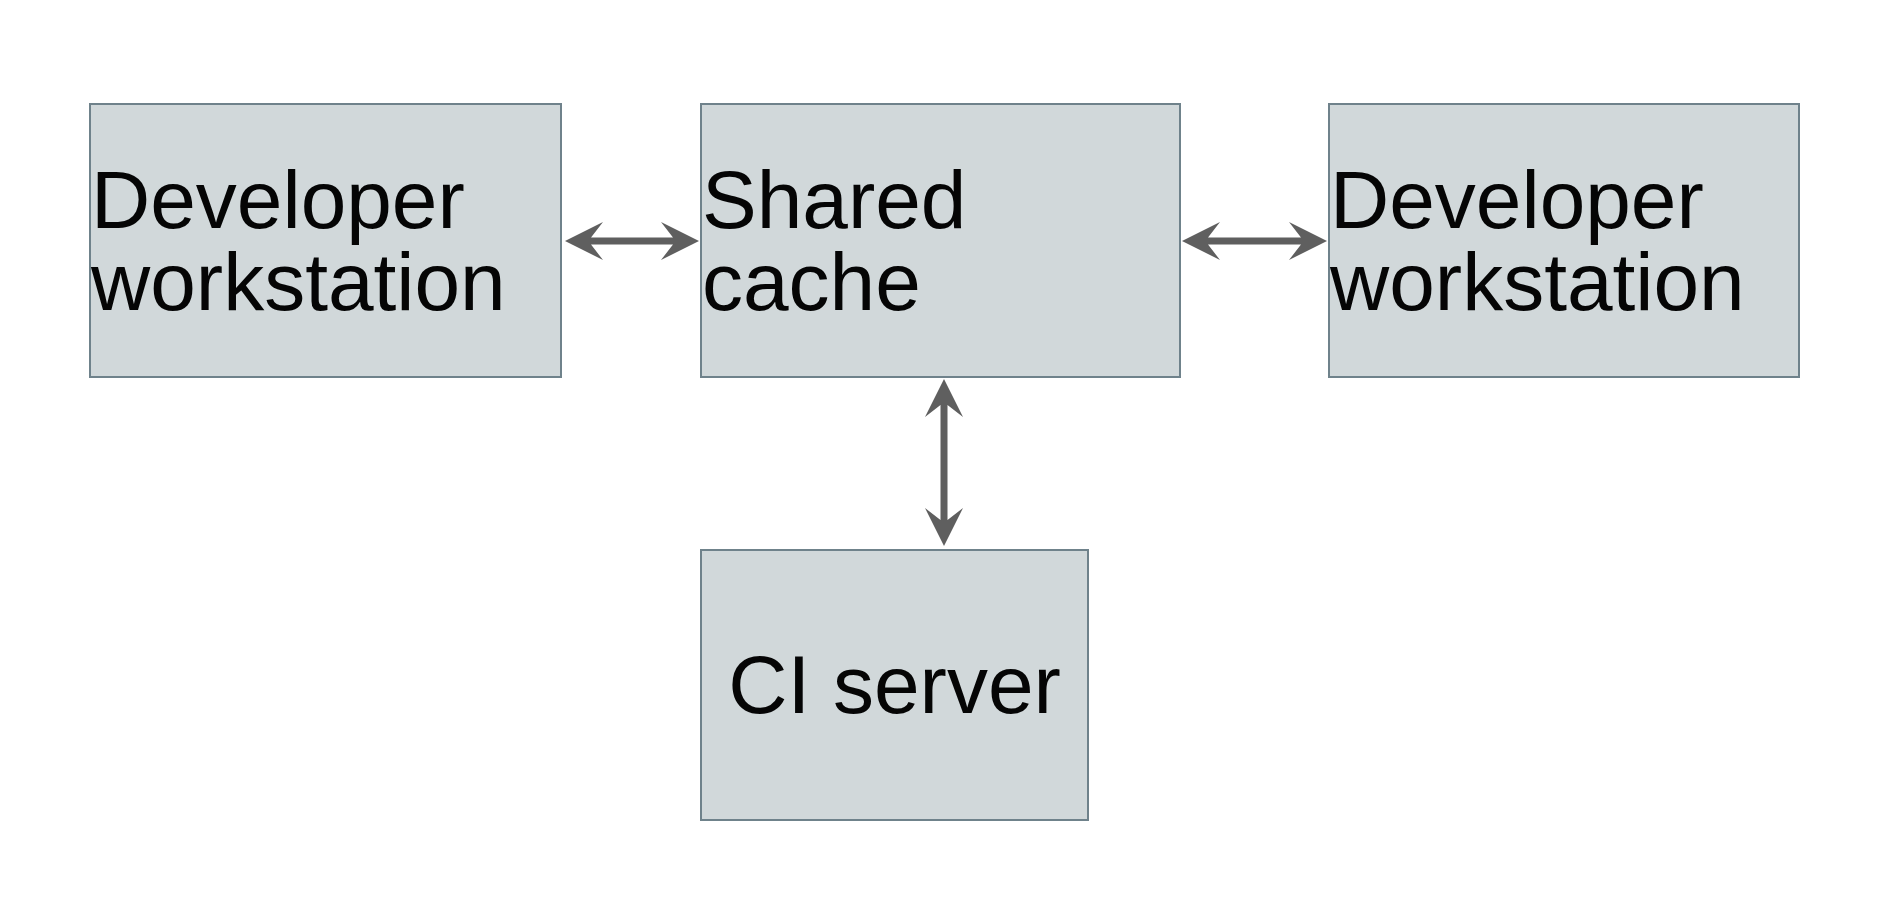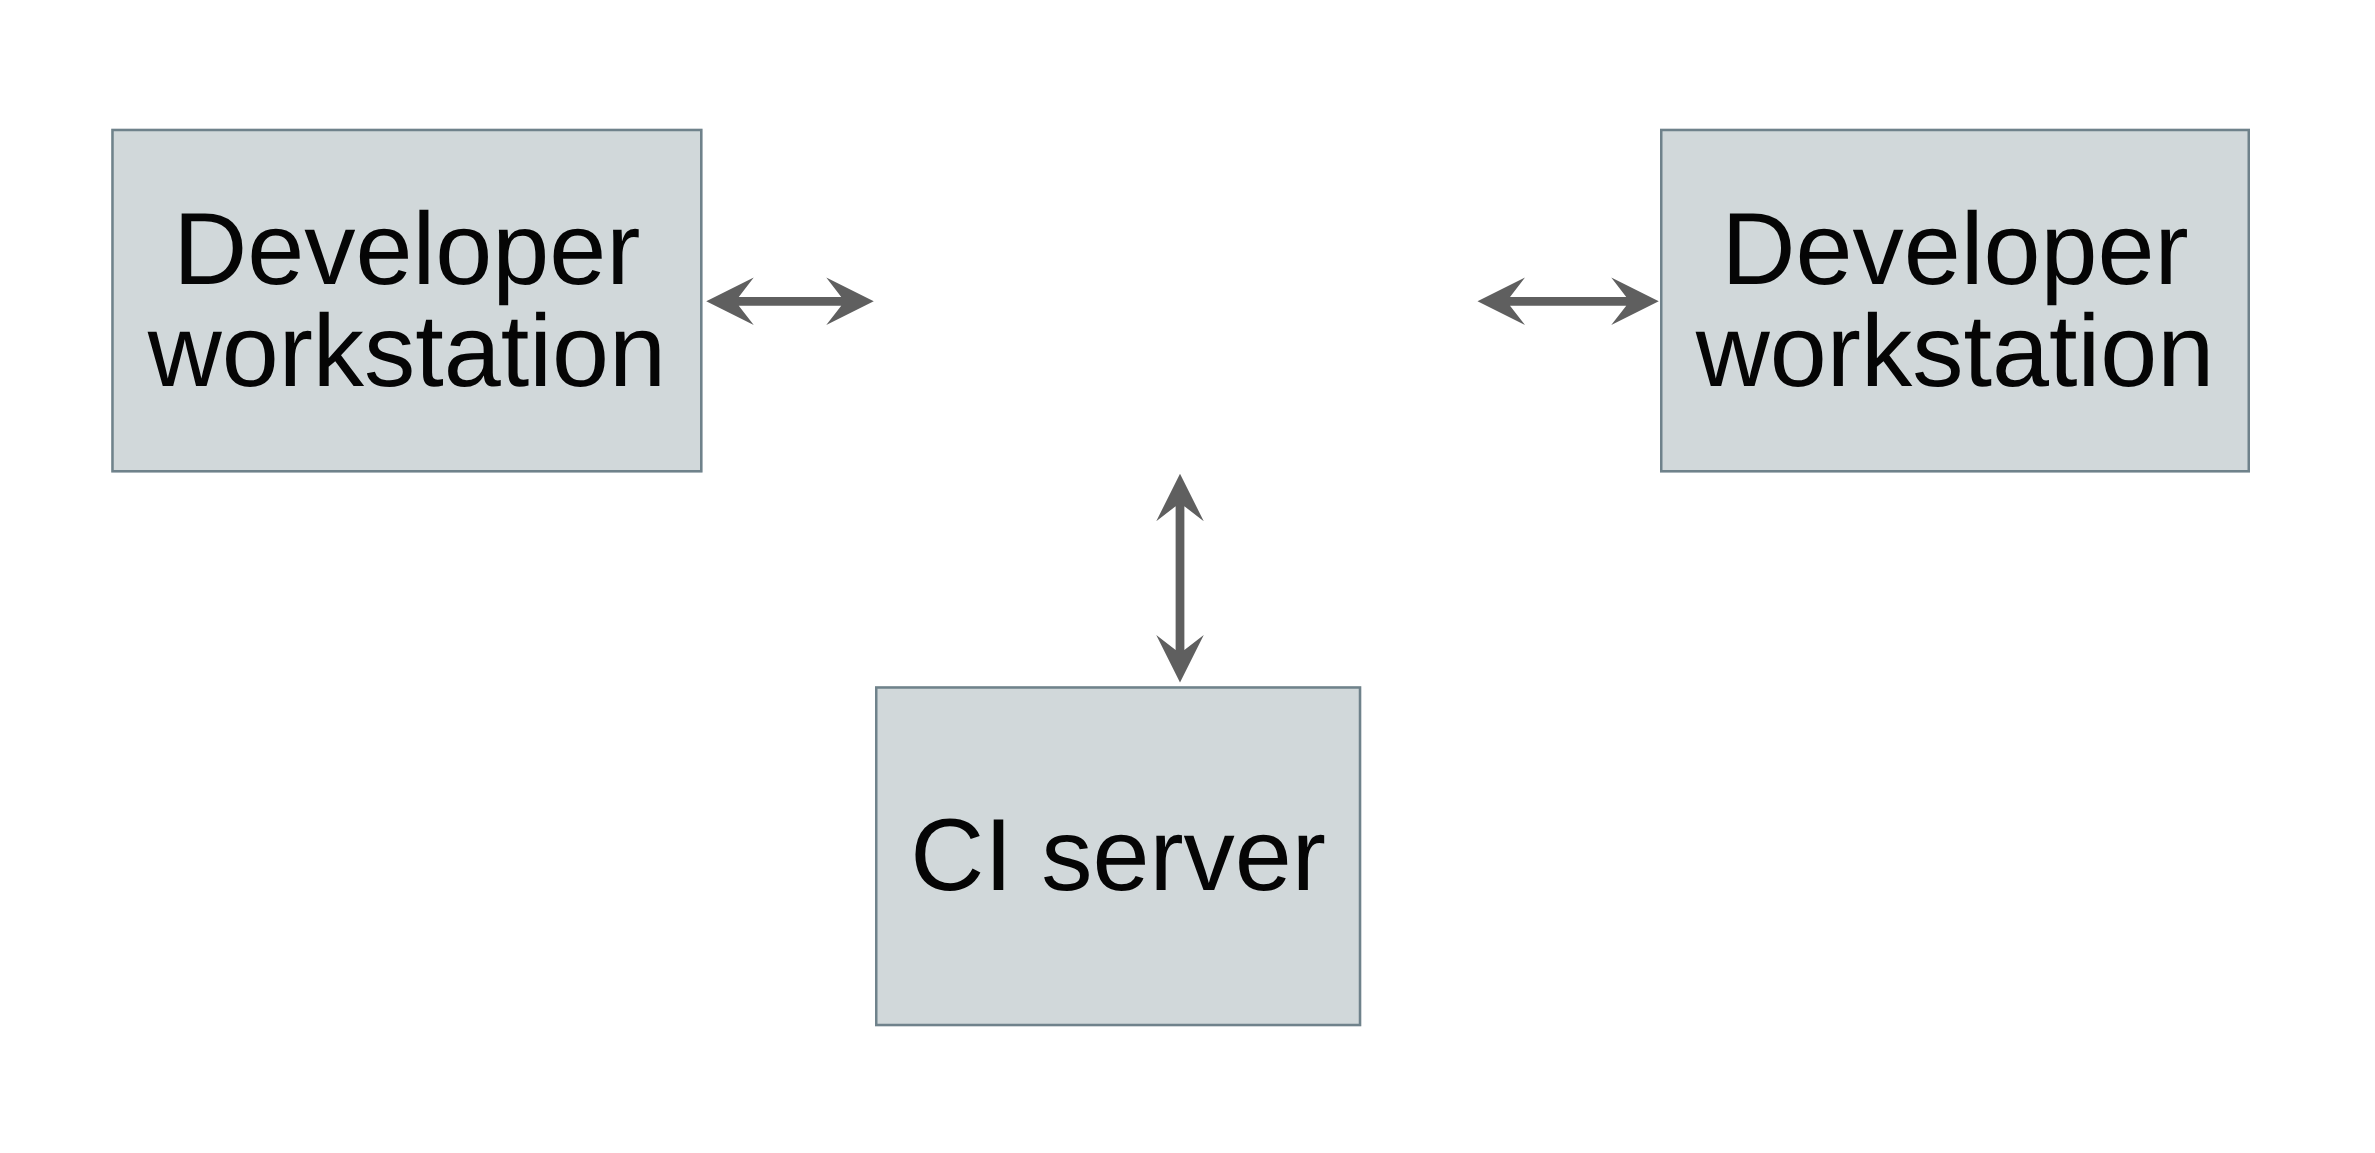--- a/index.html
+++ b/index.html
@@ -16,21 +16,21 @@
     font-family: "Liberation Sans", "DejaVu Sans", sans-serif;
   }
   .node {
     position: absolute;
     box-sizing: border-box;
     background: var(--node-fill, #d1d8da);
     border: 2px solid var(--node-border, #6f828b);
     display: flex;
     align-items: center;
     justify-content: center;
-    text-align: center;
+    text-align: left;
   }
   .node-label {
     font-size: 82px;
     line-height: 82px;
     color: var(--text, #050505);
     letter-spacing: 0px;
   }
   #arrow-layer {
     position: absolute;
     left: 0;
@@ -51,20 +51,23 @@
 </style>
 </head>
 <body>
 
 <div id="canvas" style="--bg: #ffffff; --node-fill: #d1d8da; --node-border: #6f828b; --arrow: #5f5f5f; --text: #050505;">
 
   <div class="node" id="node-dev-left">
     <span class="node-label">Developer workstation</span>
   </div>
 
+  <div class="node" id="node-cache">
+    <span class="node-label">Shared cache</span>
+  </div>
 
   <div class="node" id="node-dev-right">
     <span class="node-label">Developer workstation</span>
   </div>
 
   <div class="node" id="node-ci">
     <span class="node-label">CI server</span>
   </div>
 
   <svg id="arrow-layer" viewBox="0 0 1900 922" xmlns="http://www.w3.org/2000/svg">

